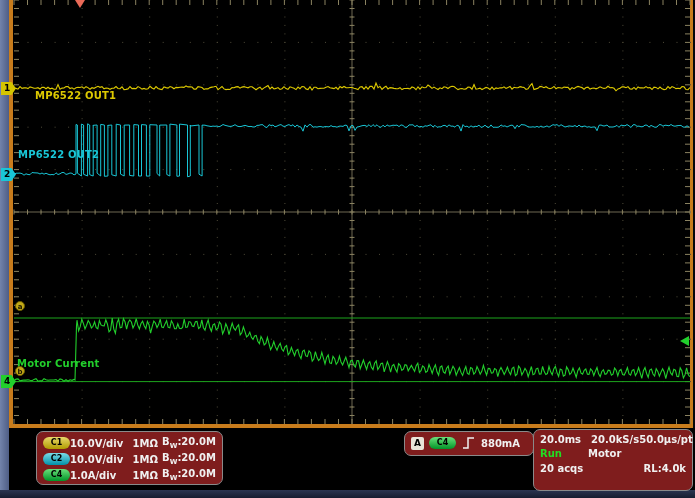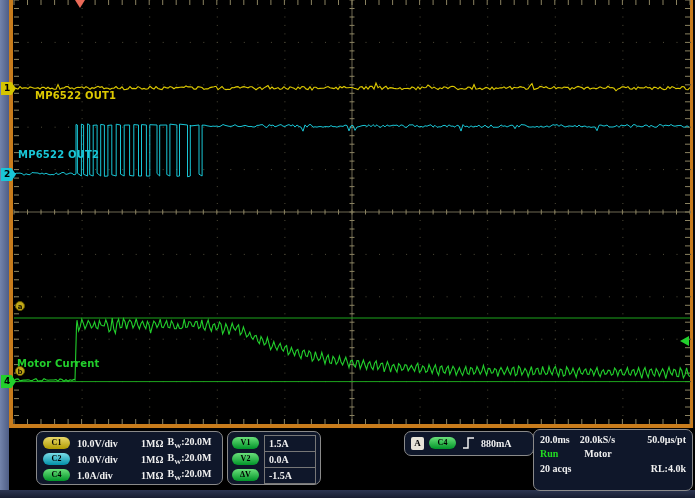--- a/index.html
+++ b/index.html
@@ -36,34 +36,34 @@
   #dot-b{top:366px;}
   
   #trig-pos{position:absolute;left:75px;top:0;width:0;height:0;
             border-left:5px solid transparent;border-right:5px solid transparent;
             border-top:8px solid #ea6a58;}
   #trig-level{position:absolute;left:680px;top:336px;width:0;height:0;
               border-top:5px solid transparent;border-bottom:5px solid transparent;
               border-right:9px solid #22cf2c;}
   
   #statusbar{position:absolute;left:9px;top:428px;width:686px;height:62px;background:#000;}
-  .panel{position:absolute;background:#0f172a;border:1px solid #8a8a8a;border-radius:7px;
-         box-sizing:border-box;font-family:Liberation Serif, serif;}
+  .panel{position:absolute;background:#7f1d1d;border:1px solid #8a8a8a;border-radius:7px;
+         box-sizing:border-box;}
   #p-ch{left:27px;top:3px;width:187px;height:54px;padding:3px 6px;}
   #p-cur{left:218px;top:3px;width:94px;height:54px;padding:3px 4px;}
   #p-trig{left:395px;top:3px;width:130px;height:25px;padding:3px 6px;}
   #p-tb{left:524px;top:1px;width:160px;height:62px;padding:2px 6px;}
   .row{display:flex;align-items:center;height:16px;}
   .badge{display:inline-block;width:27px;height:12px;border-radius:6px;color:#000;
          font-size:8px;font-weight:bold;line-height:12px;text-align:center;flex:0 0 auto;}
   .b-c1{background:linear-gradient(#e8d86a,#b09c00);}
   .b-c2{background:linear-gradient(#7adce8,#0090a8);}
   .b-grn{background:linear-gradient(#6ae07a,#009428);}
   .txt{color:#f0f0f0;font-size:10px;font-weight:bold;white-space:nowrap;}
-  #p-ch .scale{margin-left:7px;width:62px;}
+  #p-ch .scale{width:62px;}
   #p-ch .imp{margin-left:2px;}
   #p-ch .bw{margin-left:4px;}
   .bw sub{font-size:7px;}
   .cell{margin-left:5px;border:1px solid #777;height:15px;line-height:15px;flex:1;
         padding-left:4px;}
   .a-box{display:inline-block;width:13px;height:13px;background:#e8e4d8;color:#000;
          border-radius:2px;font-size:9px;font-weight:bold;line-height:13px;text-align:center;}
   #p-trig .badge{margin-left:5px;}
   #slope-icon{margin-left:6px;}
   #p-trig .lvl{margin-left:5px;}
@@ -125,34 +125,20 @@
         <span class="txt bw"><span>B</span><sub>W</sub><span>:20.0M</span></span>
       </div>
       <div class="row">
         <span class="badge b-grn">C4</span>
         <span class="txt scale">1.0A/div</span>
         <span class="txt imp">1MΩ</span>
         <span class="txt bw"><span>B</span><sub>W</sub><span>:20.0M</span></span>
       </div>
     </div>
 
-    <div class="panel" id="p-cur">
-      <div class="row">
-        <span class="badge b-grn">V1</span>
-        <span class="txt cell">1.5A</span>
-      </div>
-      <div class="row">
-        <span class="badge b-grn">V2</span>
-        <span class="txt cell">0.0A</span>
-      </div>
-      <div class="row">
-        <span class="badge b-grn">ΔV</span>
-        <span class="txt cell">-1.5A</span>
-      </div>
-    </div>
 
     <div class="panel" id="p-trig">
       <div class="row">
         <span class="a-box">A</span>
         <span class="badge b-grn">C4</span>
         <svg id="slope-icon" width="14" height="14">
           <polyline points="1,12 6,12 6,2 12,2" fill="none" stroke="#f0f0f0" stroke-width="1.5"></polyline>
         </svg>
         <span class="txt lvl">880mA</span>
       </div>

